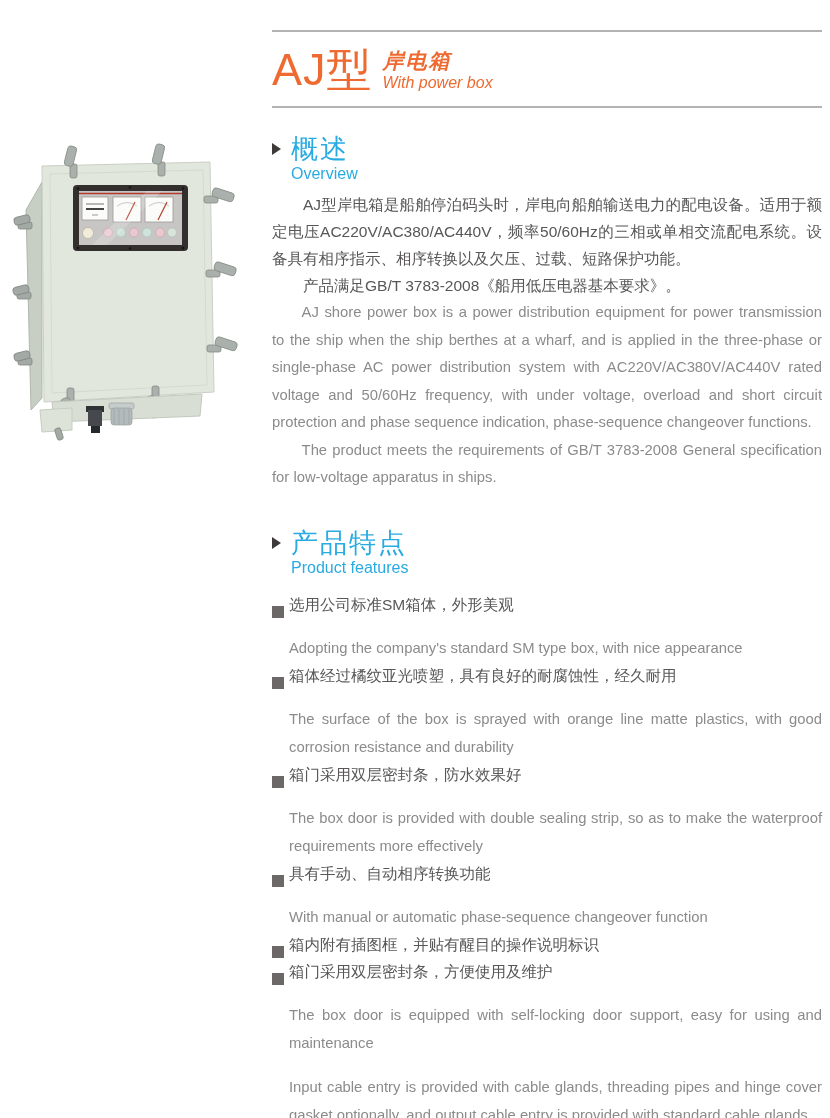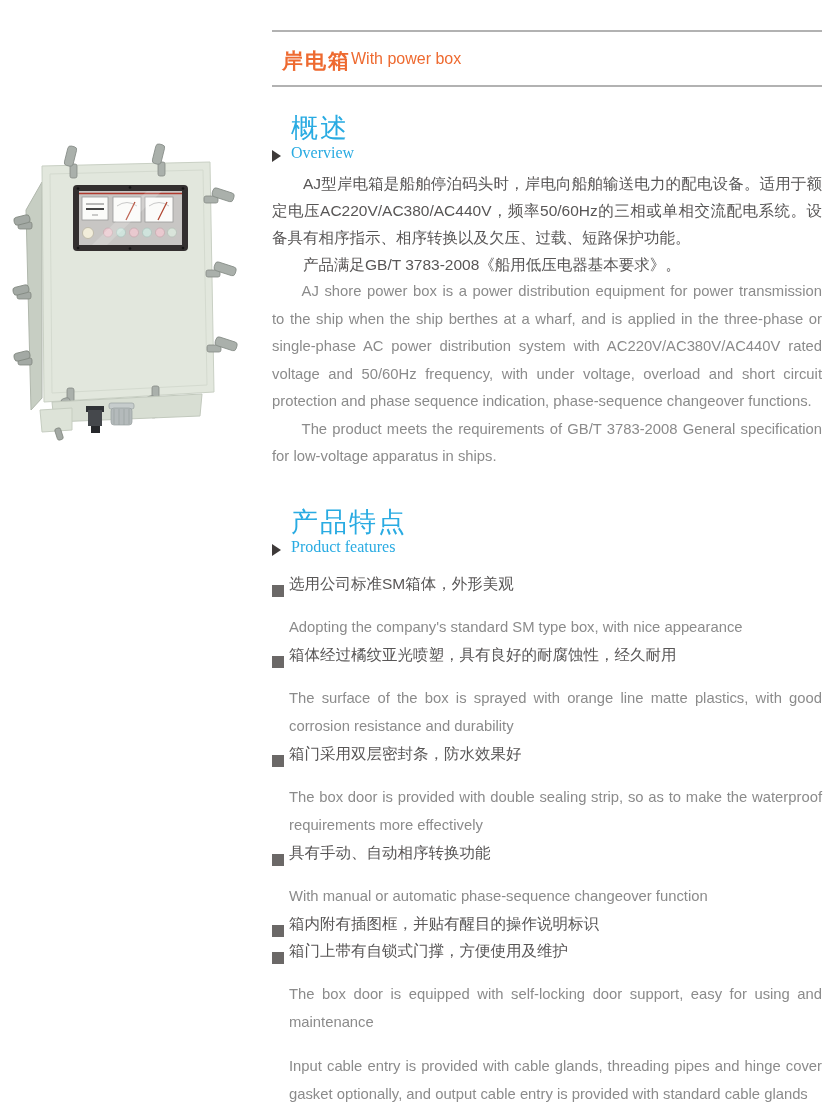--- a/index.html
+++ b/index.html
@@ -8,27 +8,27 @@
 
   .content { position:absolute; left:272px; top:0; width:550px; }
 
   .rule { height:2px; background:#b2b2b2; }
   .rule-top { margin-top:30px; }
   .rule-under-title { margin-top:12px; }
 
   
   .title-block { margin-top:14px; display:flex; align-items:flex-start; color:#ee6a30; }
   .title-model { font-size:45px; line-height:48px; letter-spacing:1px; }
-  .title-sub { margin-left:10px; margin-top:3px; display:flex; flex-direction:row; }
+  .title-sub { margin-left:10px; margin-top:3px; display:flex; flex-direction:column;font-style:italic; }
   .title-cn { font-size:21px; font-weight:bold; line-height:24px; letter-spacing:2px; }
   .title-en { font-size:16px; line-height:20px; }
 
   
   .section { margin-top:26px; }
-  .section-header { display:flex; align-items:flex-end;font-family:Liberation Serif, serif; }
+  .section-header { display:flex; align-items:flex-start; }
   .tri { width:0; height:0; border-left:9px solid #3e3a39; border-top:6px solid transparent; border-bottom:6px solid transparent; margin-top:9px; }
   .sec-titles { margin-left:10px; }
   .sec-cn { font-size:27px; line-height:30px; color:#29abe2; letter-spacing:2px; }
   .sec-en { font-size:16px; line-height:19px; color:#29abe2; }
 
   
   .cn-paras { margin-top:8px; }
   .cn-paras p { font-size:15.5px; line-height:27px; color:#585656; text-indent:2em; text-align:justify; }
   .en-paras { margin-top:0; }
   .en-paras p { font-size:14.8px; line-height:27.5px; color:#8b8b8b; text-indent:2em; text-align:justify; }
@@ -155,20 +155,21 @@
       <rect x="44" y="288" width="6" height="12" rx="2" transform="rotate(-18 47 294)"></rect>
     </g>
   </svg>
 </div>
 
 <div class="content">
 
   <div class="rule rule-top"></div>
 
   <div class="title-block">
+    <div class="title-model">AJ型</div>
     <div class="title-sub">
       <div class="title-cn">岸电箱</div>
       <div class="title-en">With power box</div>
     </div>
   </div>
 
   <div class="rule rule-under-title"></div>
 
   <div class="section">
     <div class="section-header">
@@ -228,21 +229,21 @@
       </div>
       <div class="feat">
         <div class="feat-cn">
           <span class="bullet-sq"></span>
           <span>箱内附有插图框，并贴有醒目的操作说明标识</span>
         </div>
       </div>
       <div class="feat">
         <div class="feat-cn">
           <span class="bullet-sq"></span>
-          <span>箱门上带有自锁式门撑，方便使用及维护</span>
+          <span>箱门采用双层密封条，方便使用及维护</span>
         </div>
         <div class="feat-en">The box door is equipped with self-locking door support, easy for using and maintenance</div>
       </div>
       <div class="feat">
         <div class="feat-en">Input cable entry is provided with cable glands, threading pipes and hinge cover gasket optionally, and output cable entry is provided with standard cable glands</div>
       </div>
     </div>
   </div>
 
 </div>

